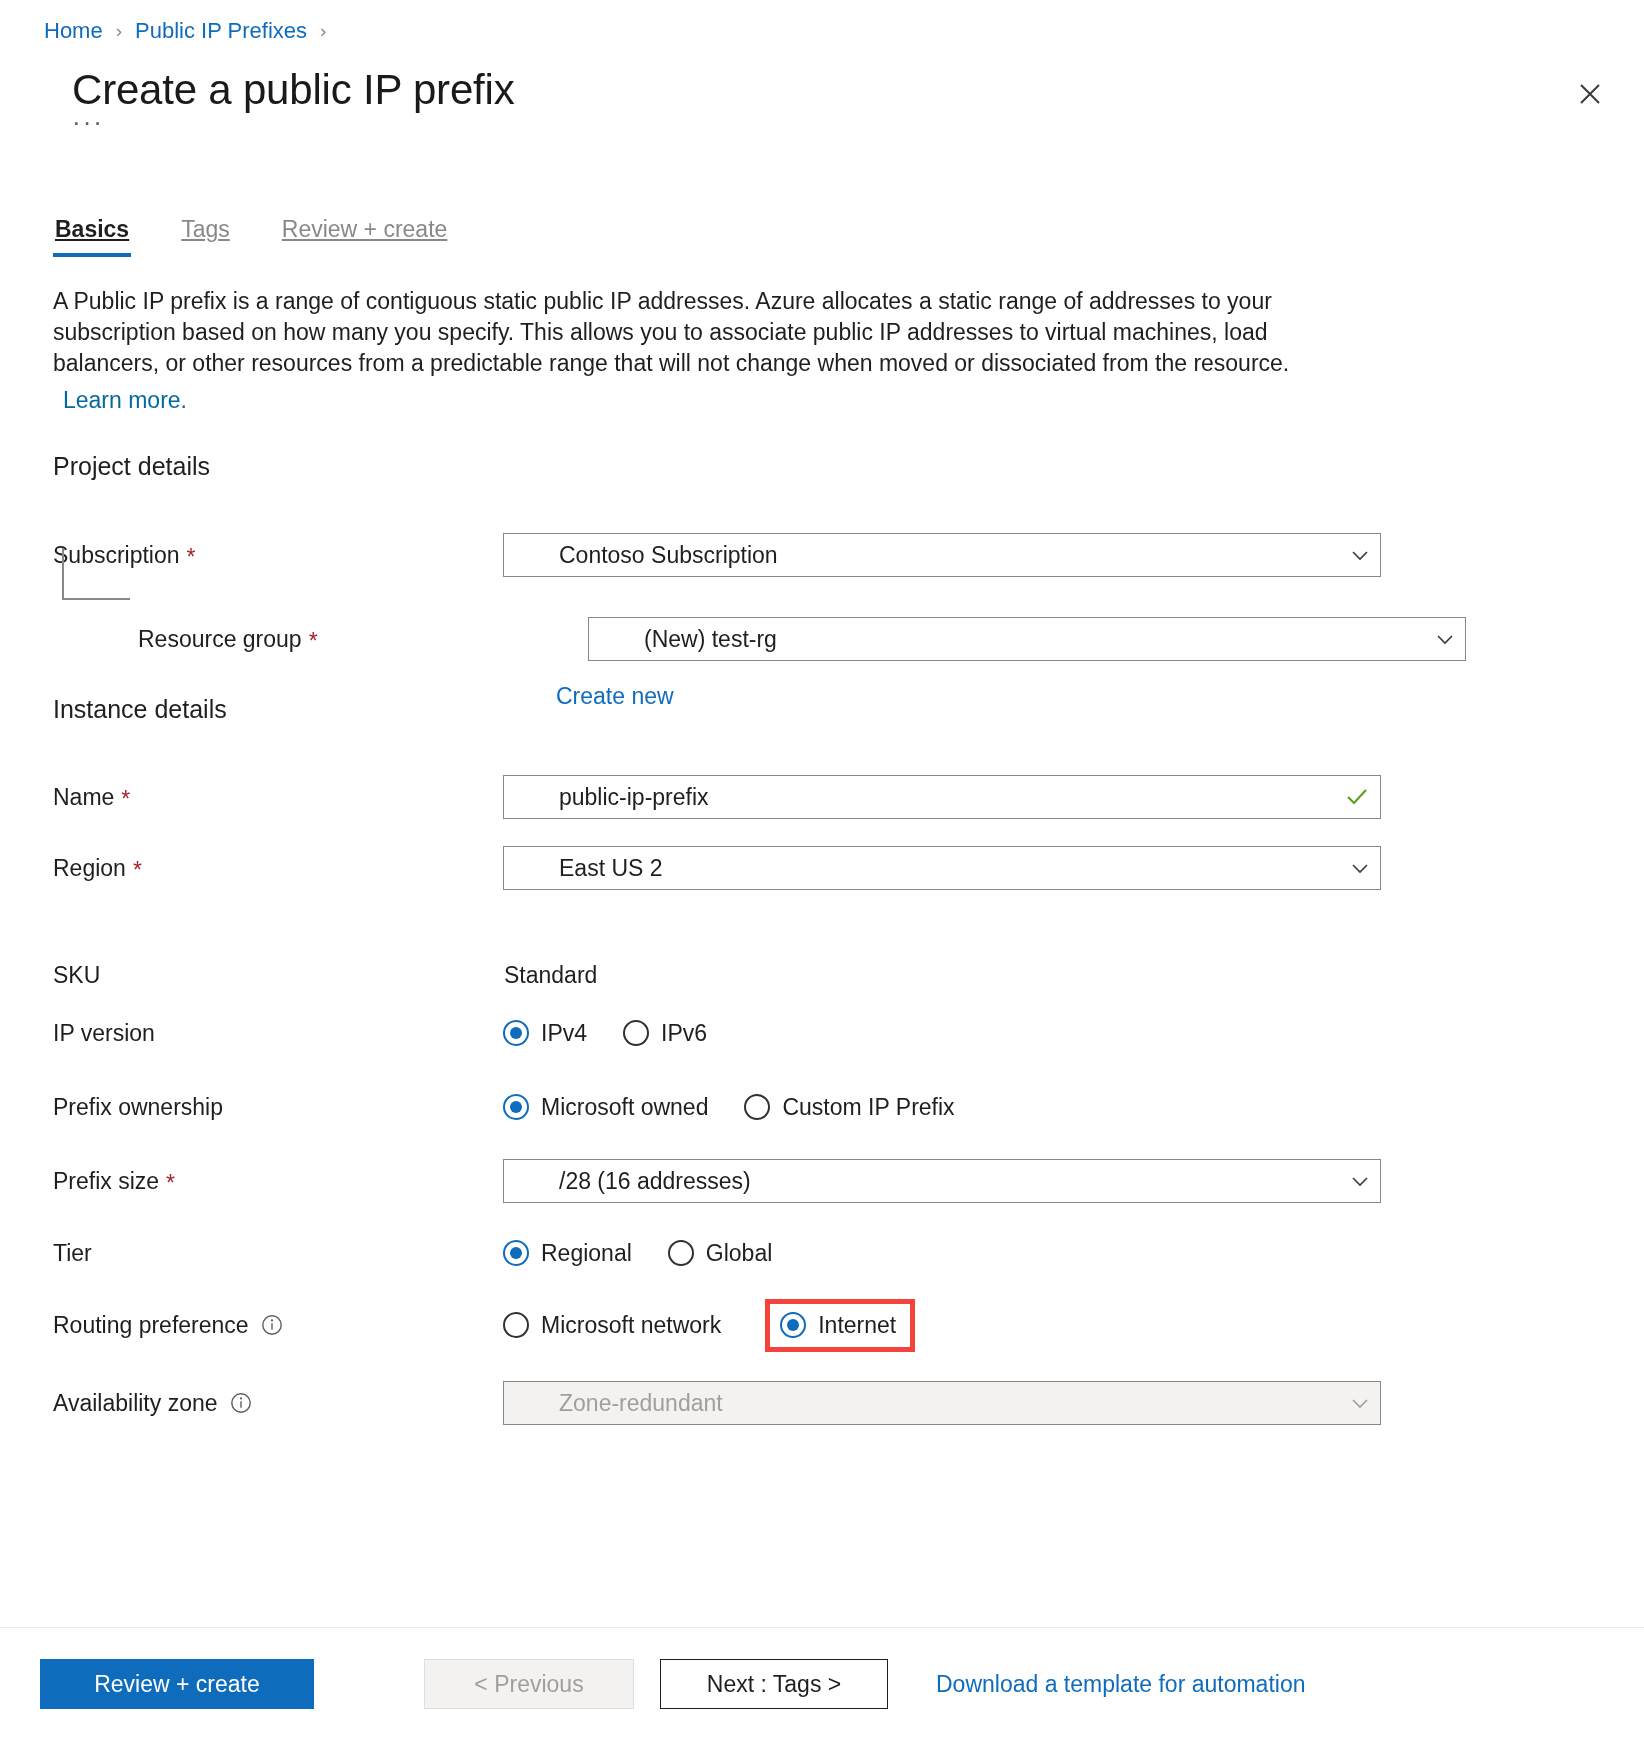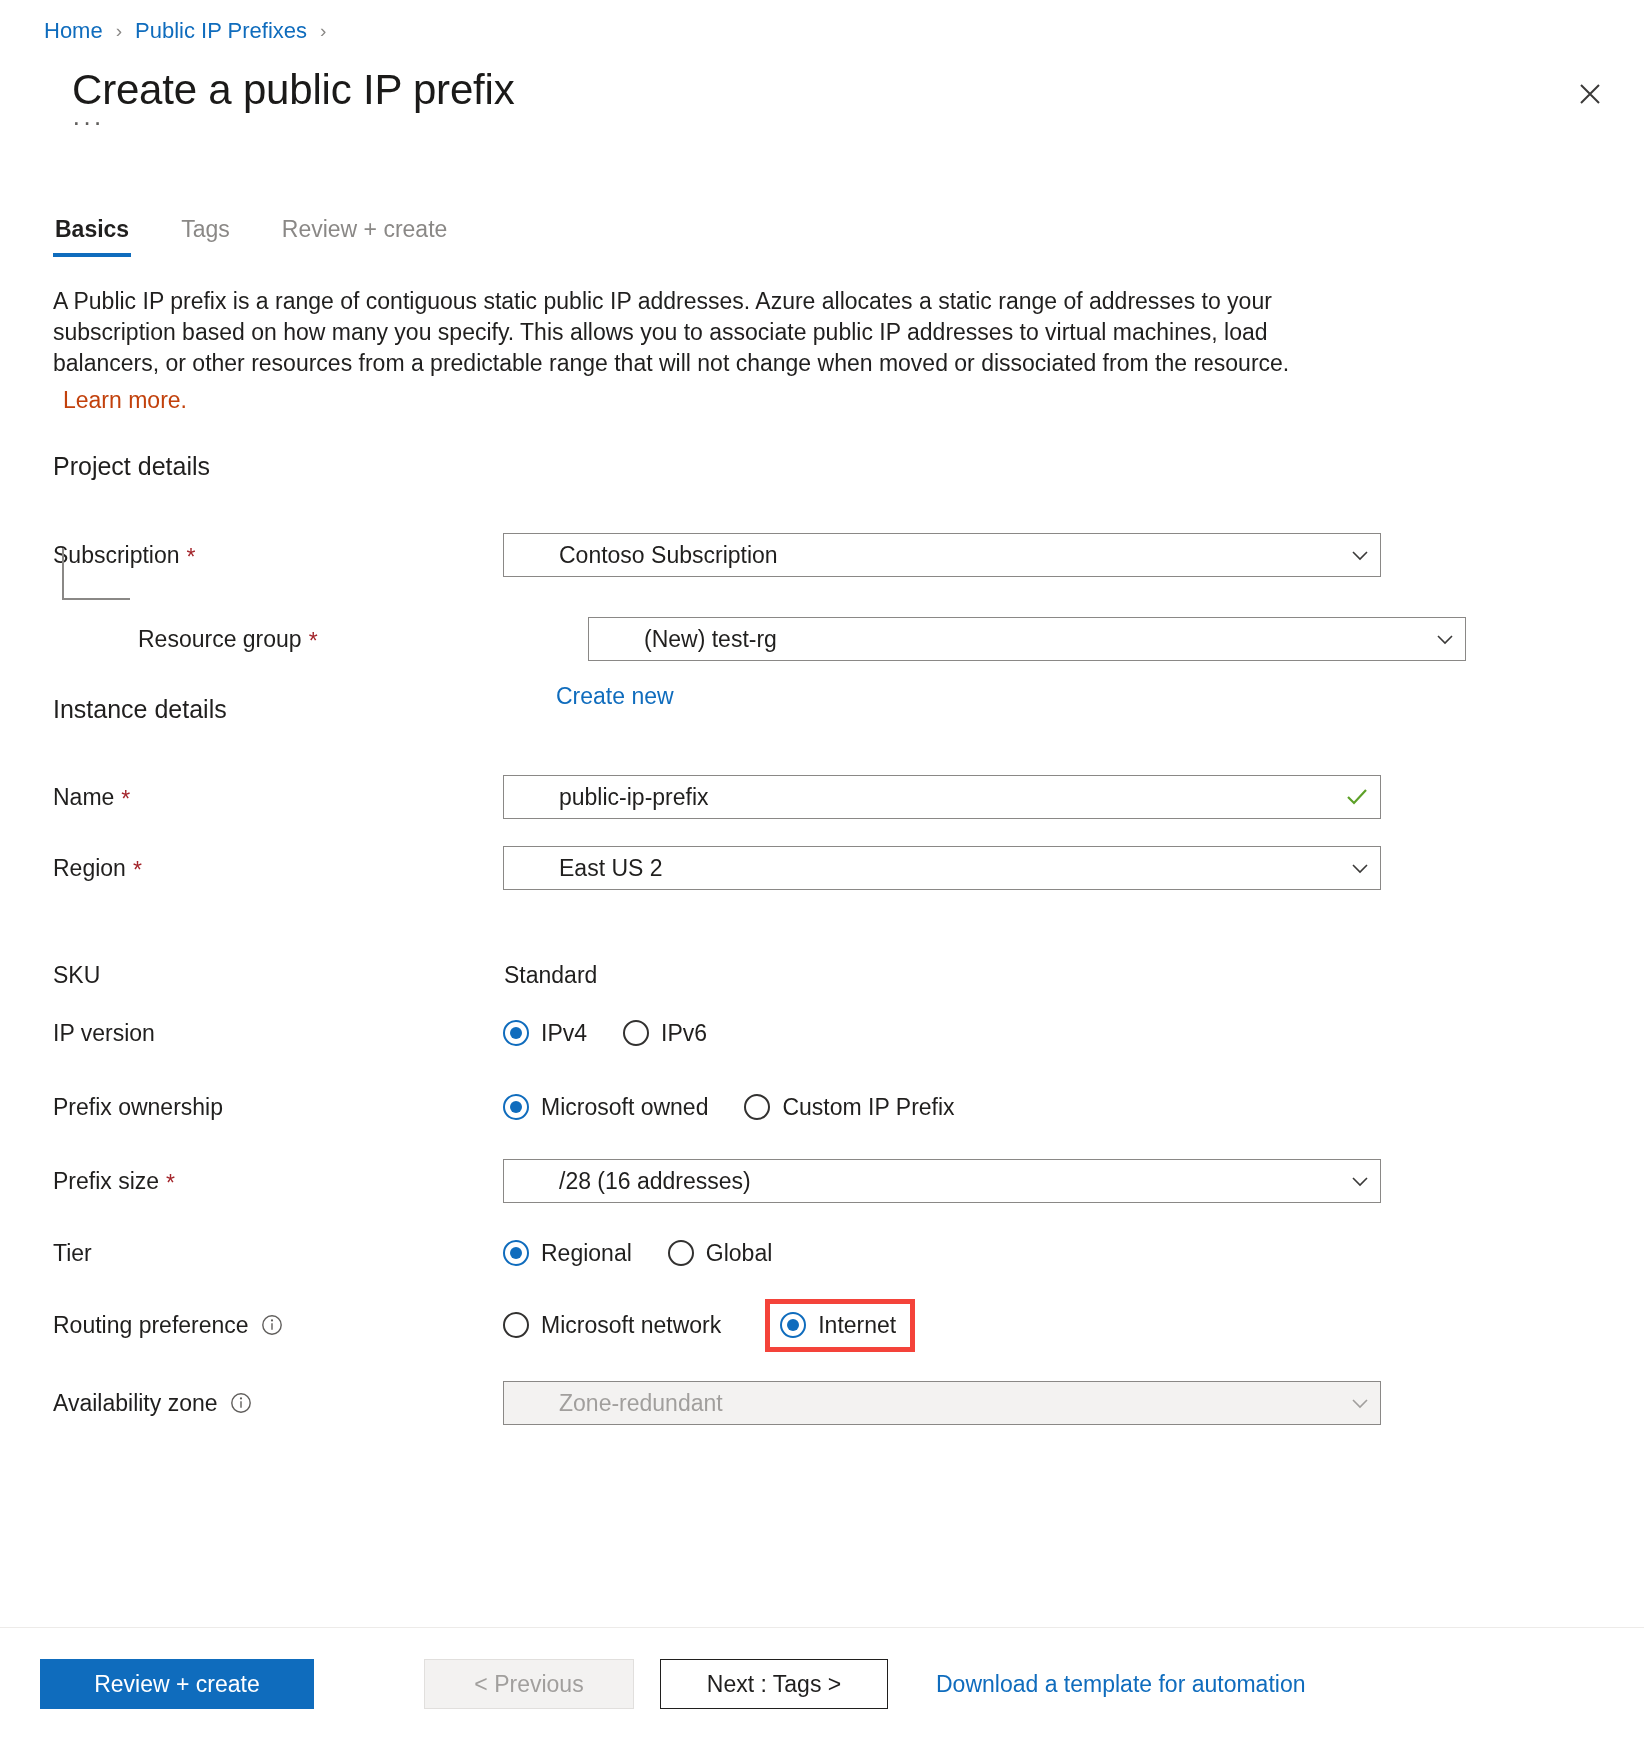--- a/index.html
+++ b/index.html
@@ -95,20 +95,21 @@
     align-items: flex-start;
   }
   .tab {
     font-size: 23px;
     color: #8a8886;
     padding: 4px 2px 14px 2px;
     margin-right: 48px;
     cursor: pointer;
     position: relative;
     white-space: nowrap;
+    text-decoration: underline;
   }
   .tab.active {
     color: #201f1e;
     font-weight: 600;
   }
   .tab.active::after {
     content: "";
     position: absolute;
     left: 0;
     right: 0;
@@ -124,21 +125,21 @@
     top: 286px;
     width: 1270px;
     font-size: 23px;
     line-height: 31px;
     color: #201f1e;
   }
   .learn-more {
     display: inline-block;
     margin-top: 6px;
     margin-left: 10px;
-    color: #c2410c;
+    color: #0369a1;
     cursor: pointer;
   }
 
   
   .section-heading {
     position: absolute;
     left: 53px;
     font-size: 25px;
     font-weight: 400;
     color: #201f1e;

